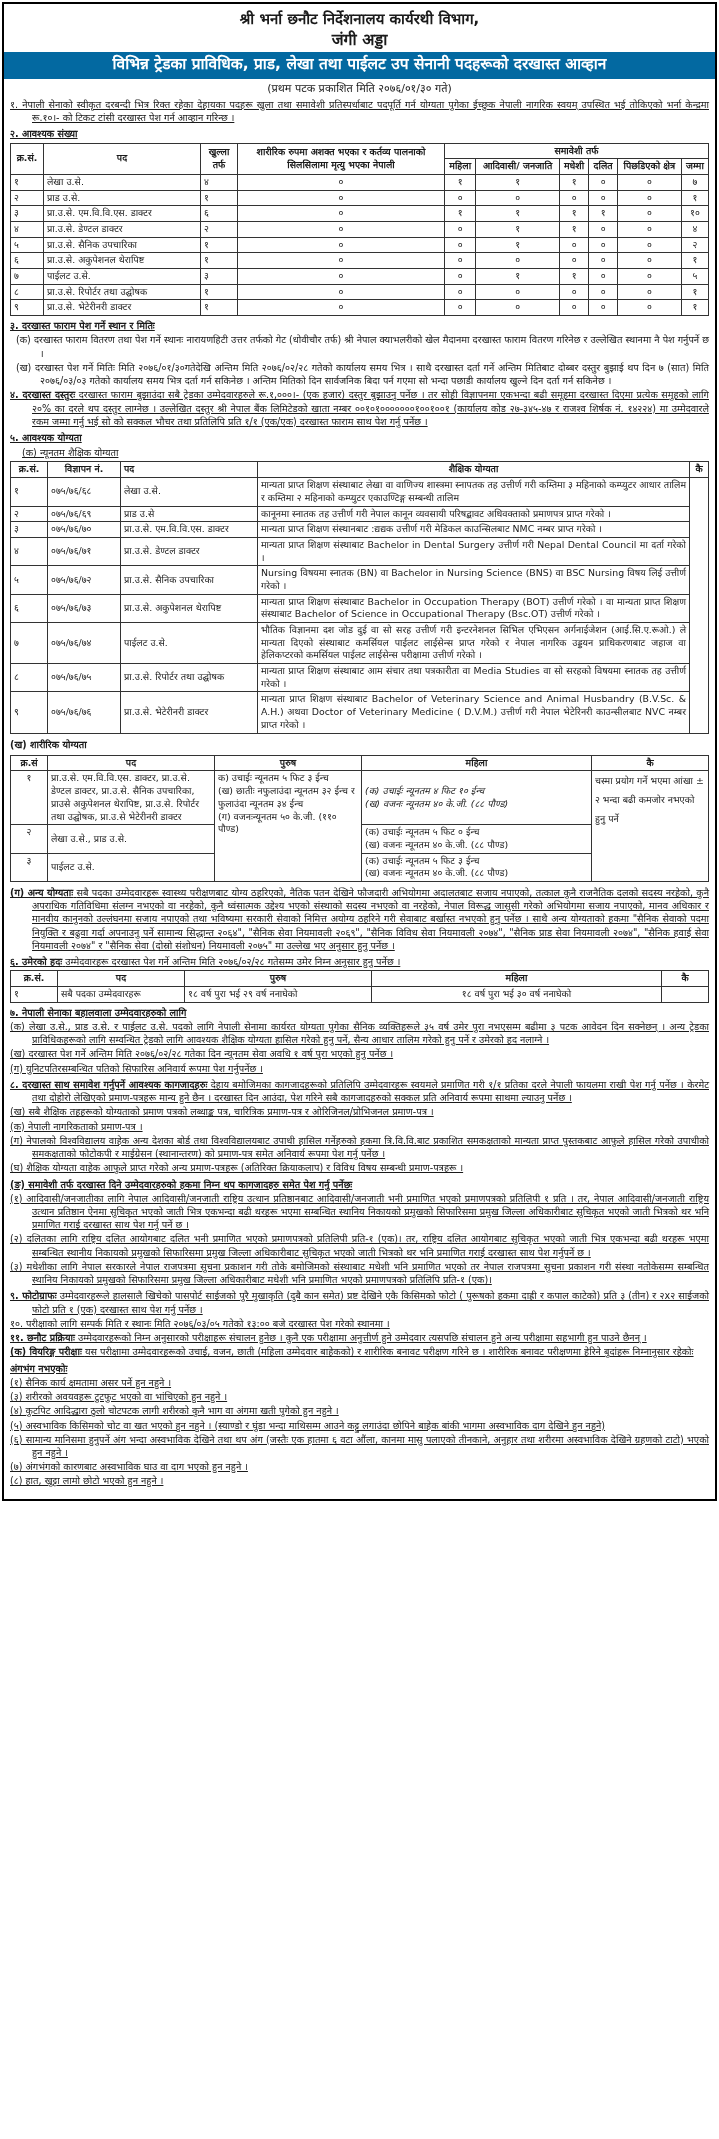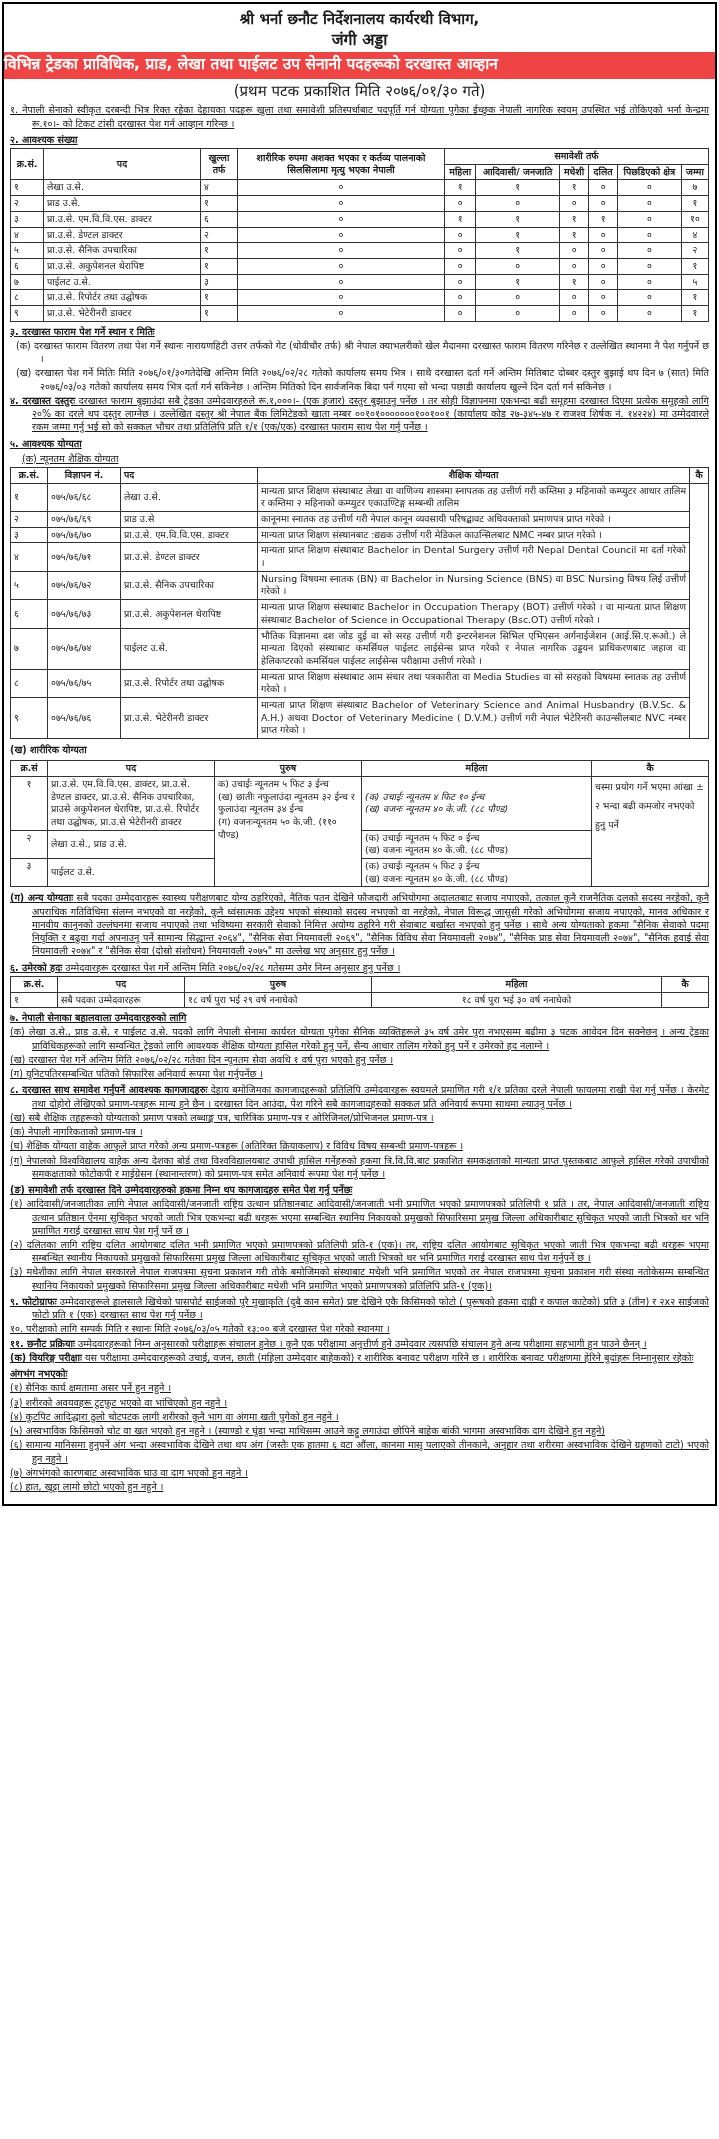--- a/index.html
+++ b/index.html
@@ -1,21 +1,21 @@
 <!DOCTYPE html>
 <html><head>
 <meta charset="utf-8">
 <style>
   html, body { margin: 0; padding: 0; background: #ffffff; }
   body { width: 719px; font-family: "DejaVu Sans", sans-serif; color: #1a1a1a; font-size: 9.6px; line-height: 1.38; }
   .page { box-sizing: border-box; width: 715px; margin: 2px; border: 2px solid #000000; padding: 4px 6px 10px 6px; }
   .hdr1 { text-align: center; font-weight: bold; font-size: 15px; line-height: 1.3; margin-top: 2px; }
   .hdr2 { text-align: center; font-weight: bold; font-size: 16px; line-height: 1.3; }
-  .banner { background: #ef4444; color: #ffffff; font-weight: bold; font-size: 15.5px; padding: 2px 0 3px 0; margin: 2px -6px 0 -6px; }
-  .pubdate { text-align: center; font-size: 15px; margin: 2px 0; }
+  .banner { background: #0369a1; color: #ffffff; text-align: center; font-weight: bold; font-size: 15.5px; padding: 2px 0 3px 0; margin: 2px -6px 0 -6px; }
+  .pubdate { text-align: center; font-size: 11px; margin: 2px 0; }
   p { margin: 0; text-align: justify; }
   .item { padding-left: 22px; text-indent: -22px; margin: 1px 0; text-align: justify; text-decoration: underline; }
   .sub { padding-left: 30px; text-indent: -24px; margin: 1px 0; text-align: justify; }
   .sec { font-weight: bold; margin-top: 3px; }
   .u { text-decoration: underline; font-weight: bold; }
   b { font-weight: bold; }
   table { border-collapse: collapse; width: 100%; margin: 2px 0; }
   td, th { border: 1px solid #333; padding: 1px 3px; vertical-align: middle; font-size: 9.4px; line-height: 1.35; }
   th { font-weight: bold; text-align: center; }
   td.c { text-align: center; }
@@ -305,22 +305,22 @@
   <div id="s7-items">
       <p class="item">(क) लेखा उ.से., प्राड उ.से. र पाईलट उ.से. पदको लागि नेपाली सेनामा कार्यरत योग्यता पुगेका सैनिक व्यक्तिहरूले ३५ वर्ष उमेर पुरा नभएसम्म बढीमा ३ पटक आवेदन दिन सक्नेछन् । अन्य ट्रेडका प्राविधिकहरूको लागि सम्वन्धित ट्रेडको लागि आवश्यक शैक्षिक योग्यता हासिल गरेको हुनु पर्ने, सैन्य आधार तालिम गरेको हुनु पर्ने र उमेरको हद नलाग्ने ।</p>
       <p class="item">(ख) दरखास्त पेश गर्ने अन्तिम मिति २०७६/०२/२८ गतेका दिन न्यूनतम सेवा अवधि १ वर्ष पुरा भएको हुनु पर्नेछ ।</p>
       <p class="item">(ग) युनिटपतिरसम्बन्धित पतिको सिफारिस अनिवार्य रूपमा पेश गर्नुपर्नेछ ।</p>
     </div>
 
   <p class="item" style="margin-top:3px"><span class="u">८. दरखास्त साथ समावेश गर्नुपर्ने आवश्यक कागजादहरुः</span> <span>देहाय बमोजिमका कागजादहरूको प्रतिलिपि उम्मेदवारहरू स्वयमले प्रमाणित गरी १/१ प्रतिका दरले नेपाली फायलमा राखी पेश गर्नु पर्नेछ । केरमेट तथा दोहोरो लेखिएको प्रमाण-पत्रहरू मान्य हुने छैन । दरखास्त दिन आउंदा, पेश गरिने सबै कागजादहरुको सक्कल प्रति अनिवार्य रूपमा साथमा ल्याउनु पर्नेछ ।</span></p>
   <div id="s8-items">
       <p class="item">(ख) सबै शैक्षिक तहहरूको योग्यताको प्रमाण पत्रको लब्धाङ्क पत्र, चारित्रिक प्रमाण-पत्र र ओरिजिनल/प्रोभिजनल प्रमाण-पत्र ।</p>
       <p class="item">(क) नेपाली नागरिकताको प्रमाण-पत्र ।</p>
+      <p class="item">(ग) नेपालको विश्वविद्यालय वाहेक अन्य देशका बोर्ड तथा विश्वविद्यालयबाट उपाधी हासिल गर्नेहरुको हकमा त्रि.वि.वि.बाट प्रकाशित समकक्षताको मान्यता प्राप्त पुस्तकबाट आफुले हासिल गरेको उपाधीको समकक्षताको फोटोकपी र माईग्रेसन (स्थानान्तरण) को प्रमाण-पत्र समेत अनिवार्य रूपमा पेश गर्नु पर्नेछ ।</p>
       <p class="item">(घ) शैक्षिक योग्यता वाहेक आफुले प्राप्त गरेको अन्य प्रमाण-पत्रहरू (अतिरिक्त क्रियाकलाप) र विविध विषय सम्बन्धी प्रमाण-पत्रहरू ।</p>
-      <p class="item">(ग) नेपालको विश्वविद्यालय वाहेक अन्य देशका बोर्ड तथा विश्वविद्यालयबाट उपाधी हासिल गर्नेहरुको हकमा त्रि.वि.वि.बाट प्रकाशित समकक्षताको मान्यता प्राप्त पुस्तकबाट आफुले हासिल गरेको उपाधीको समकक्षताको फोटोकपी र माईग्रेसन (स्थानान्तरण) को प्रमाण-पत्र समेत अनिवार्य रूपमा पेश गर्नु पर्नेछ ।</p>
     </div>
   <div class="sec"><span class="u">(ङ) समावेशी तर्फ दरखास्त दिने उम्मेदवारहरुको हकमा निम्न थप कागजादहरु समेत पेश गर्नु पर्नेछः</span></div>
   <div id="s8-incl-items">
       <p class="item">(१) आदिवासी/जनजातीका लागि नेपाल आदिवासी/जनजाती राष्ट्रिय उत्थान प्रतिष्ठानबाट आदिवासी/जनजाती भनी प्रमाणित भएको प्रमाणपत्रको प्रतिलिपी १ प्रति । तर, नेपाल आदिवासी/जनजाती राष्ट्रिय उत्थान प्रतिष्ठान ऐनमा सुचिकृत भएको जाती भित्र एकभन्दा बढी थरहरू भएमा सम्बन्धित स्थानिय निकायको प्रमुखको सिफारिसमा प्रमुख जिल्ला अधिकारीबाट सुचिकृत भएको जाती भित्रको थर भनि प्रमाणित गराई दरखास्त साथ पेश गर्नु पर्ने छ ।</p>
       <p class="item">(२) दलितका लागि राष्ट्रिय दलित आयोगबाट दलित भनी प्रमाणित भएको प्रमाणपत्रको प्रतिलिपी प्रति-१ (एक)। तर, राष्ट्रिय दलित आयोगबाट सुचिकृत भएको जाती भित्र एकभन्दा बढी थरहरू भएमा सम्बन्धित स्थानीय निकायको प्रमुखको सिफारिसमा प्रमुख जिल्ला अधिकारीबाट सुचिकृत भएको जाती भित्रको थर भनि प्रमाणित गराई दरखास्त साथ पेश गर्नुपर्ने छ ।</p>
       <p class="item">(३) मधेशीका लागि नेपाल सरकारले नेपाल राजपत्रमा सुचना प्रकाशन गरी तोके बमोजिमको संस्थाबाट मधेशी भनि प्रमाणित भएको तर नेपाल राजपत्रमा सुचना प्रकाशन गरी संस्था नतोकेसम्म सम्बन्धित स्थानिय निकायको प्रमुखको सिफारिसमा प्रमुख जिल्ला अधिकारीबाट मधेशी भनि प्रमाणित भएको प्रमाणपत्रको प्रतिलिपि प्रति-१ (एक)।</p>
     </div>
 
   <p class="item" style="margin-top:3px"><span class="u">९. फोटोग्राफः</span> <span>उम्मेदवारहरूले हालसालै खिचेको पासपोर्ट साईजको पुरै मुखाकृति (दुबै कान समेत) प्रष्ट देखिने एकै किसिमको फोटो ( पुरूषको हकमा दाह्री र कपाल काटेको) प्रति ३ (तीन) र २x२ साईजको फोटो प्रति १ (एक) दरखास्त साथ पेश गर्नु पर्नेछ ।</span></p>
 

